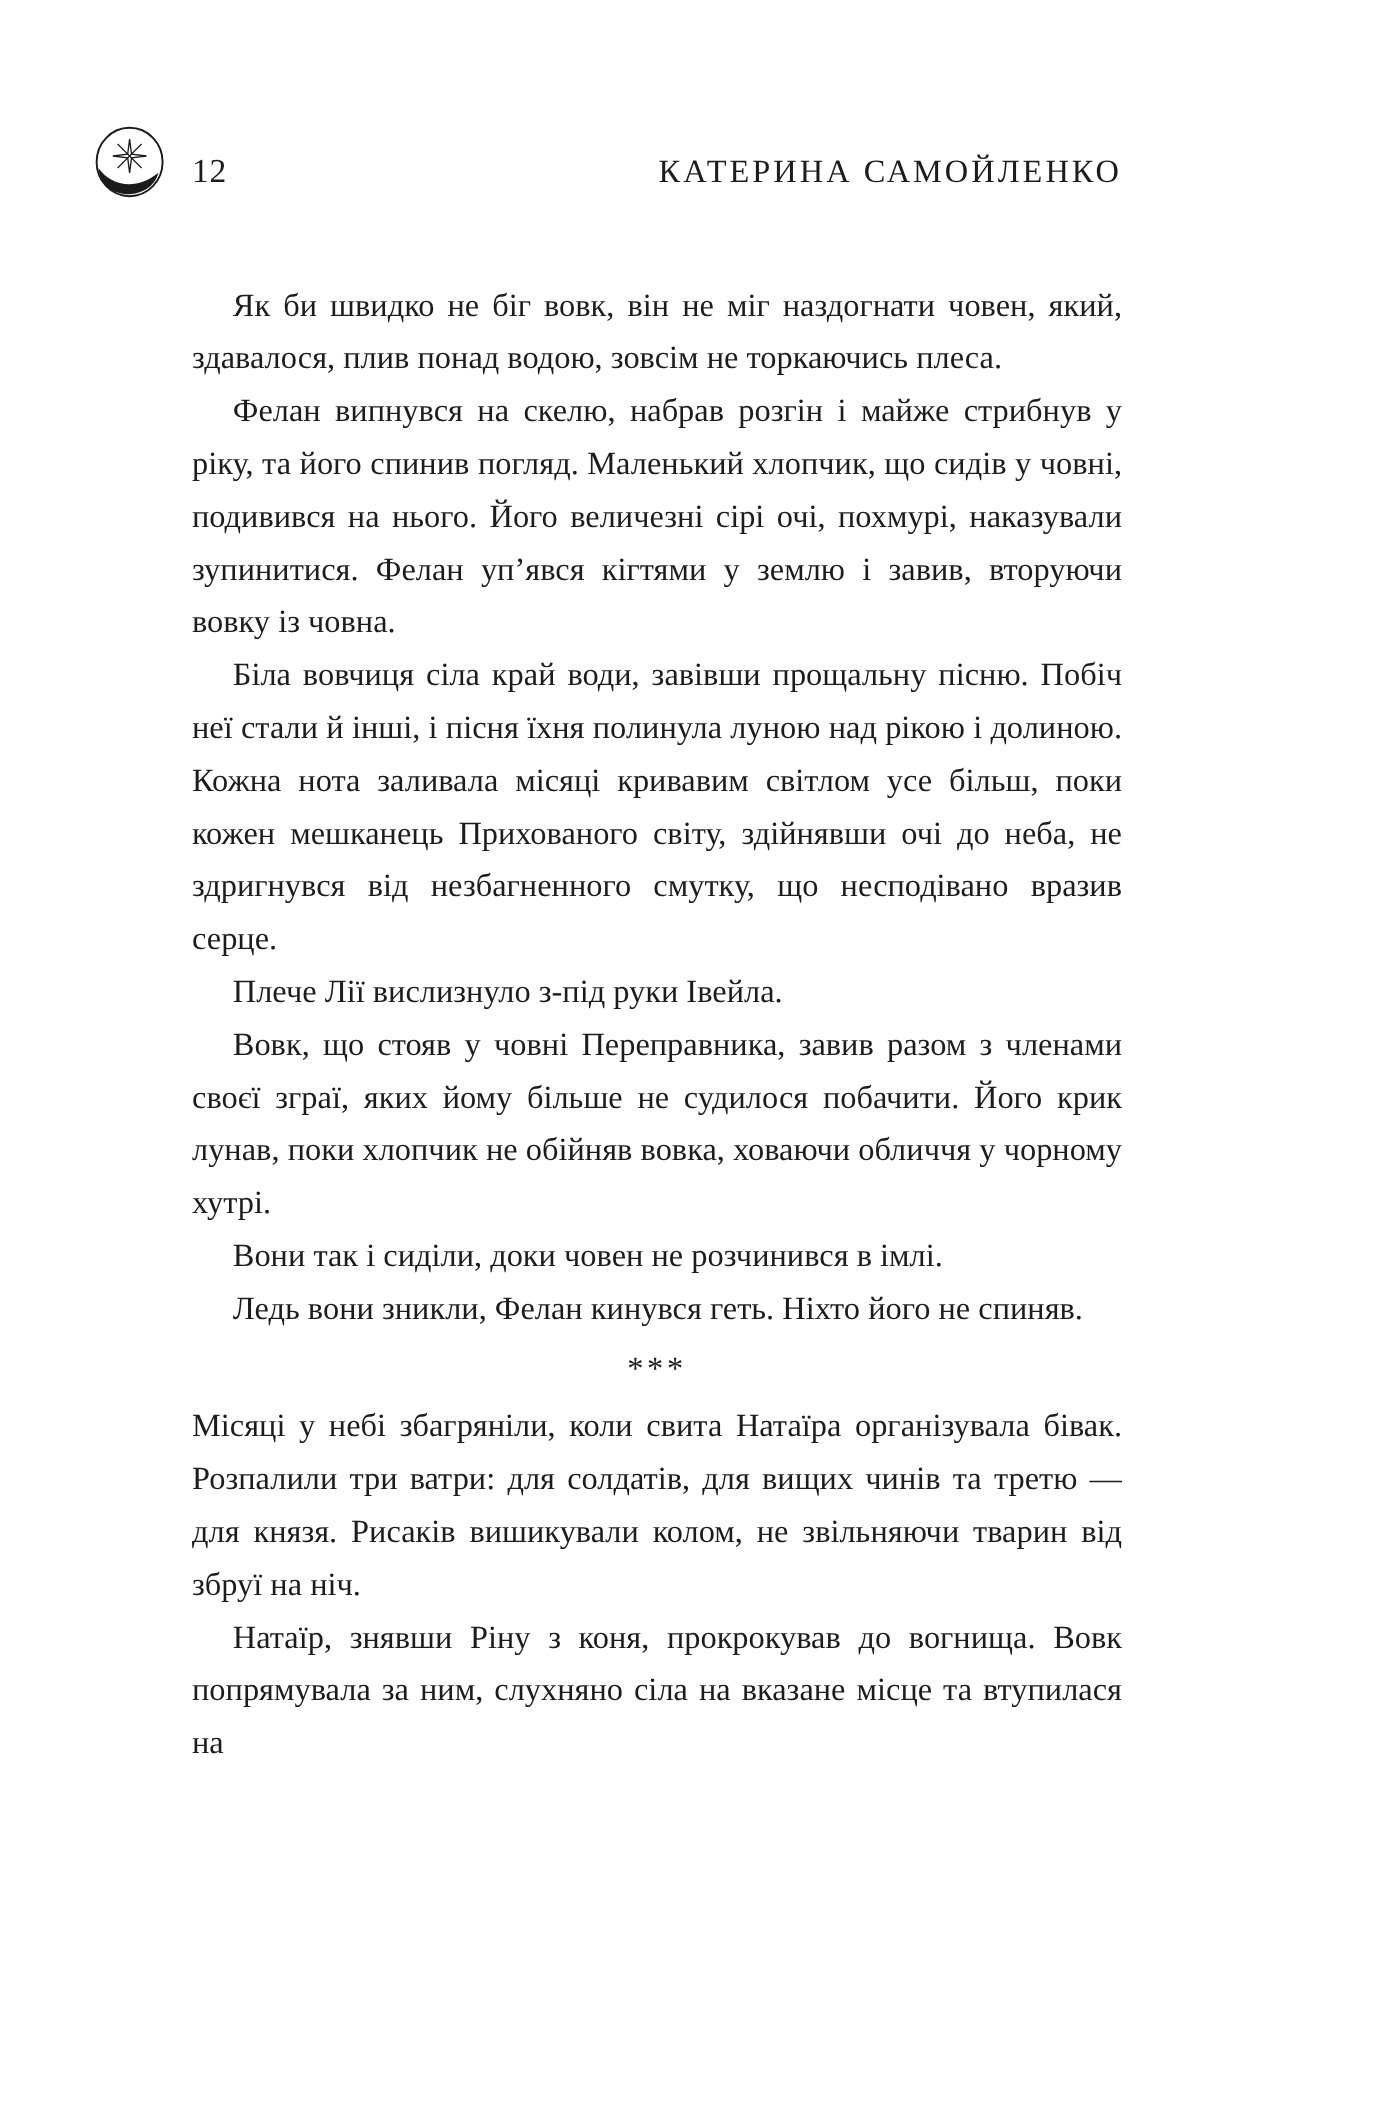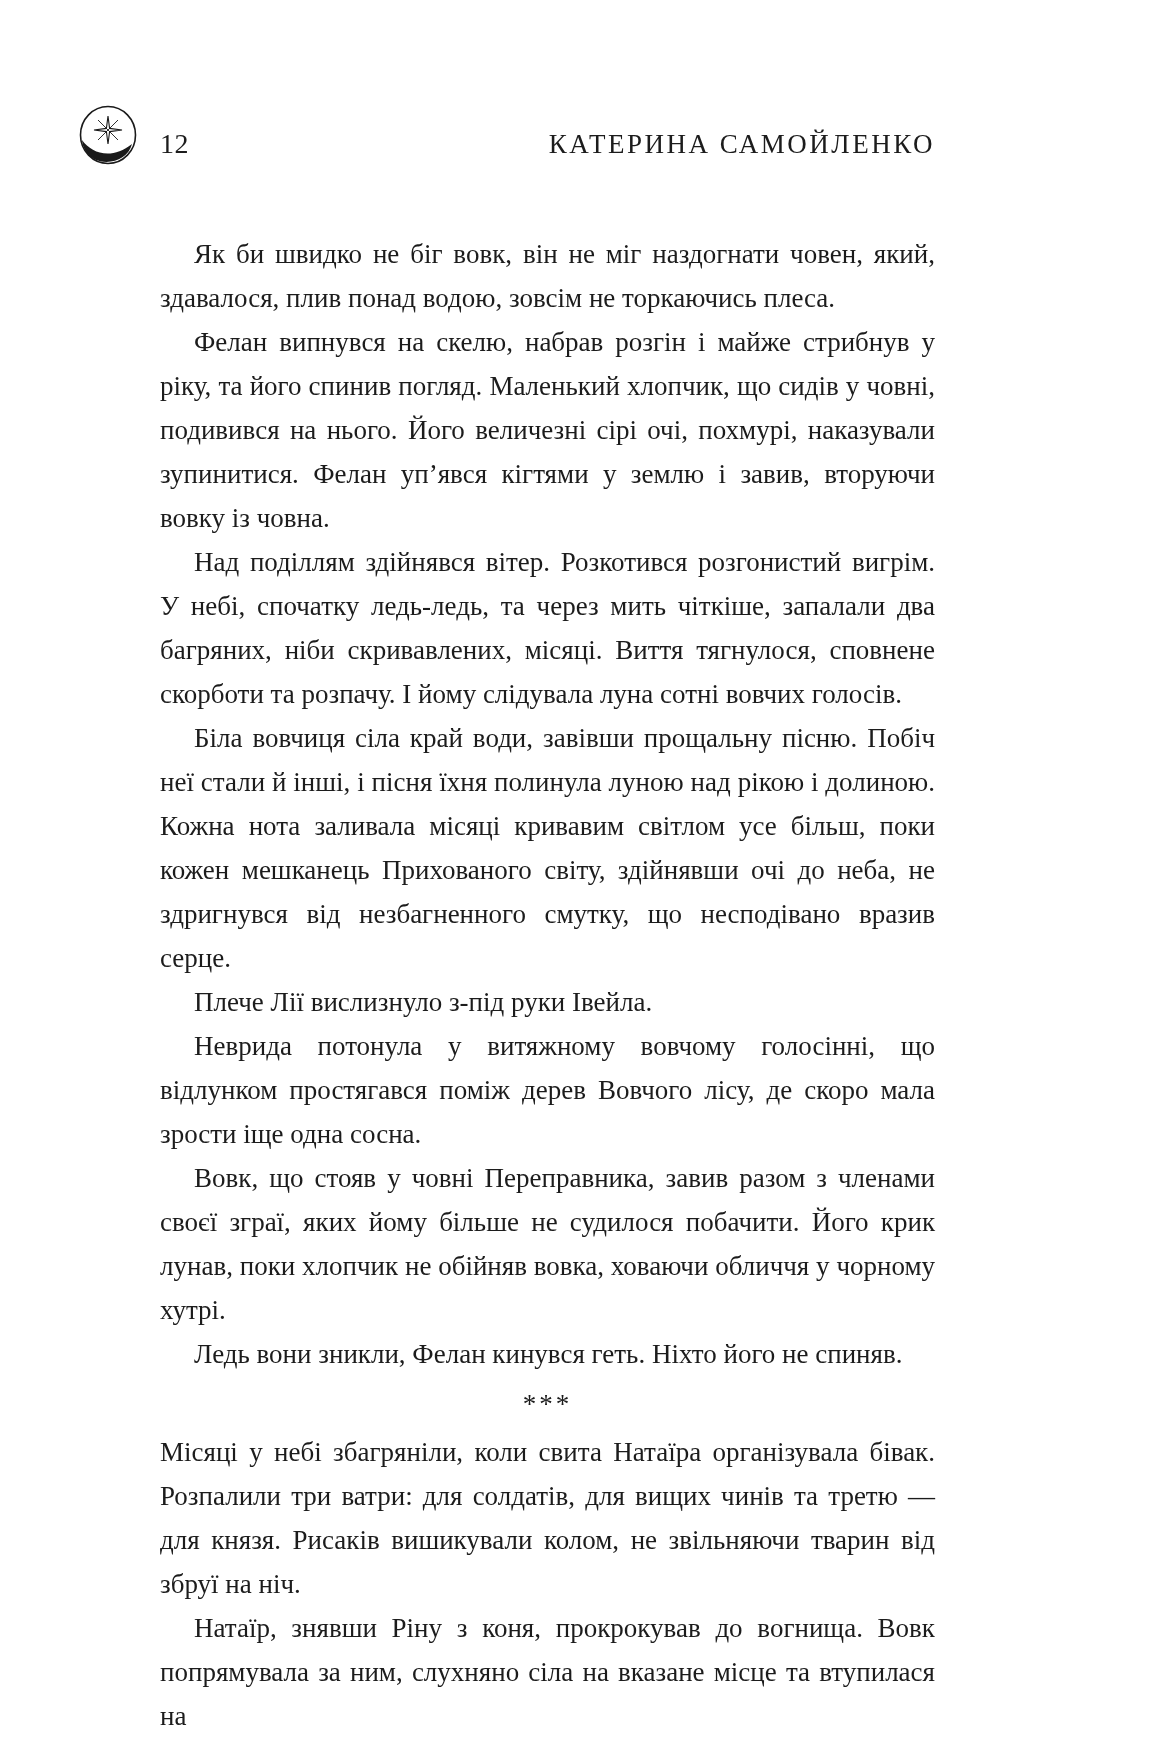--- a/index.html
+++ b/index.html
@@ -85,25 +85,24 @@
   </div>
 
   <header class="page-header">
     <span class="page-number">12</span>
     <span class="running-head">КАТЕРИНА САМОЙЛЕНКО</span>
   </header>
 
   <main class="page-body">
     <p class="indent">Як би швидко не біг вовк, він не міг наздогнати човен, який, здавалося, плив понад водою, зовсім не торкаючись плеса.</p>
     <p class="indent">Фелан випнувся на скелю, набрав розгін і майже стрибнув у ріку, та його спинив погляд. Маленький хлопчик, що сидів у човні, подивився на нього. Його величезні сірі очі, похмурі, наказували зупинитися. Фелан уп’явся кігтями у землю і завив, вторуючи вовку із човна.</p>
-    <p class="indent">Над поділлям здійнявся вітер. Розкотився розгонистий вигрім. У небі, спочатку ледь-ледь, та через мить чіткіше, запалали два багряних, ніби скривавлених, місяці. Виття тягнулося, сповнене скорботи та розпачу. І йому слідувала луна сотні вовчих голосів.</p>
     <p class="indent">Біла вовчиця сіла край води, завівши прощальну пісню. Побіч неї стали й інші, і пісня їхня полинула луною над рікою і долиною. Кожна нота заливала місяці кривавим світлом усе більш, поки кожен мешканець Прихованого світу, здійнявши очі до неба, не здригнувся від незбагненного смутку, що несподівано вразив серце.</p>
     <p class="indent">Плече Лії вислизнуло з-під руки Івейла.</p>
-    <p class="indent">Неврида потонула у витяжному вовчому голосінні, що відлунком простягався поміж дерев Вовчого лісу, де скоро мала зрости іще одна сосна.</p>
     <p class="indent">Вовк, що стояв у човні Переправника, завив разом з членами своєї зграї, яких йому більше не судилося побачити. Його крик лунав, поки хлопчик не обійняв вовка, ховаючи обличчя у чорному хутрі.</p>
+    <p class="indent">Вони так і сиділи, доки човен не розчинився в імлі.</p>
     <p class="indent">Ледь вони зникли, Фелан кинувся геть. Ніхто його не спиняв.</p>
 
     <p class="separator">***</p>
 
     <p>Місяці у небі збагряніли, коли свита Натаїра організувала бівак. Розпалили три ватри: для солдатів, для вищих чинів та третю — для князя. Рисаків вишикували колом, не звільняючи тварин від збруї на ніч.</p>
     <p class="indent">Натаїр, знявши Ріну з коня, прокрокував до вогнища. Вовк попрямувала за ним, слухняно сіла на вказане місце та втупилася на</p>
   </main>
 
 </div>
 

